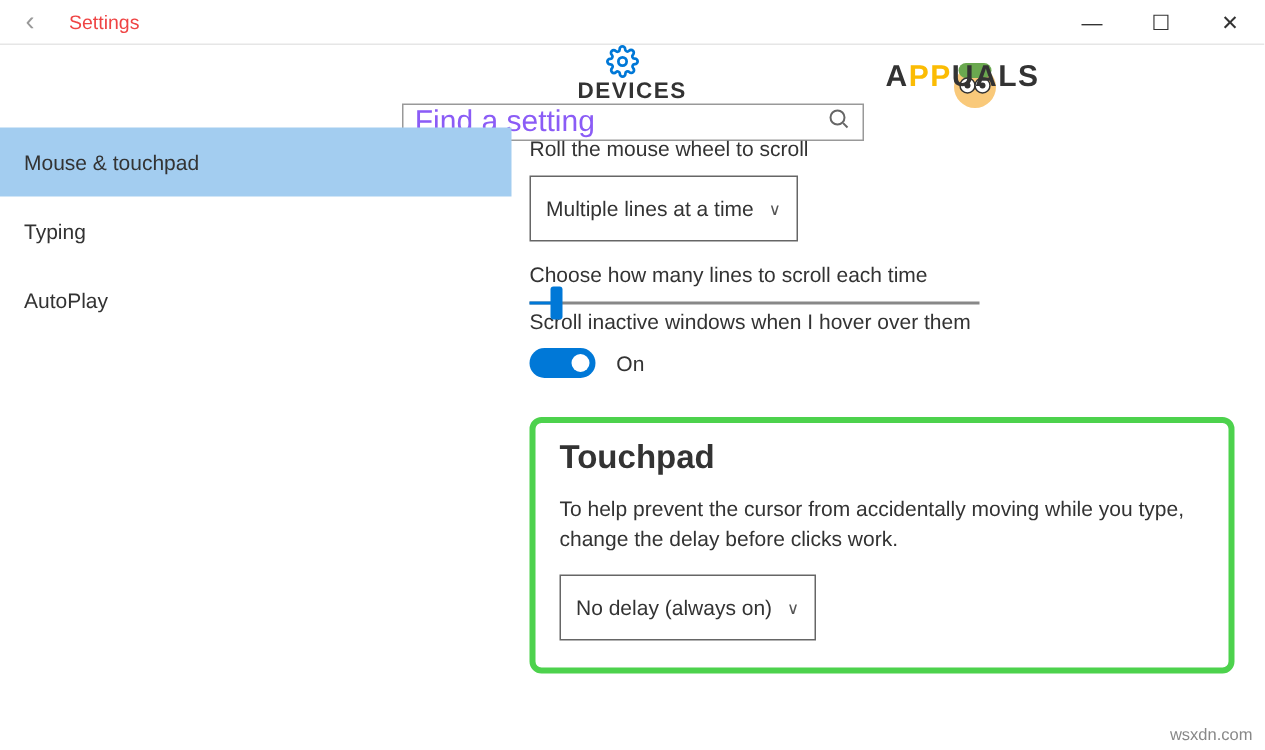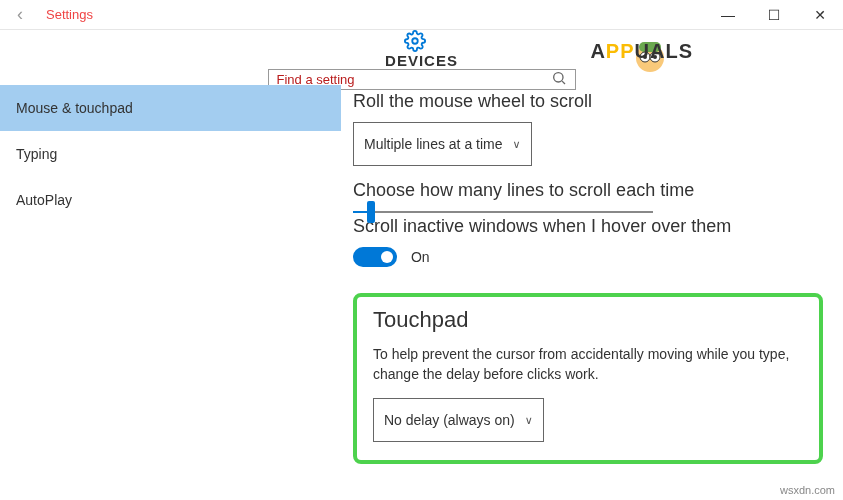--- a/index.html
+++ b/index.html
@@ -8,44 +8,44 @@
     .titlebar { height: 30px; display: flex; align-items: center; border-bottom: 1px solid #e6e6e6; }
     .titlebar .back { width: 40px; text-align: center; font-size: 18px; color: #999; }
     .titlebar .title { font-size: 13px; color: #ef4444; flex: 1; padding-left: 6px; }
     .win-controls { display: flex; }
     .win-controls .btn { width: 46px; height: 30px; display: flex; align-items: center; justify-content: center; font-size: 14px; color: #333; }
 
     .header { height: 55px; display: flex; align-items: center; padding: 0 14px; flex-direction: column; }
     .gear { color: #0078d7; margin-right: 14px; display:flex; align-items:center;}
     .header-title { font-size: 15px; font-weight: 600; color: #333; letter-spacing: 1px; flex: 1; }
     .search-box { width: 308px; height: 32px; border: 1px solid #999; display: flex; align-items: center; padding: 0 8px; justify-content: space-between; }
-    .search-box span { color: #b91c1c; font-size: 13px; text-align: center; }
+    .search-box span { color: #8b5cf6; font-size: 20px; text-align: center; }
 
     .body { display: flex; height: calc(100% - 85px); }
     .sidebar { width: 345px; }
     .nav-item { height: 46px; display: flex; align-items: center; padding-left: 16px; font-size: 14px; color: #333; }
     .nav-item.selected { background: #a3cdf0; }
 
     .content { flex: 1; padding: 6px 20px 0 12px; font-size: 14px; color: #333; }
-    .label { margin-bottom: 10px; font-size: 18px; }
+    .label { margin-bottom: 10px; font-size: 14px; }
     .dropdown { border: 1px solid #666; height: 44px; display: inline-flex; align-items: center; padding: 0 10px; gap: 10px; font-size: 14px; }
     .dropdown .chev { font-size: 11px; color: #555; }
 
     .slider-row { margin-top: 14px; }
     .slider-track { width: 300px; height: 2px; background: #888; position: relative; margin-top: 10px; }
     .slider-fill { position:absolute; left:0; top:0; height:2px; width:18px; background:#0078d7;}
     .slider-thumb { width: 8px; height: 22px; background: #0078d7; position: absolute; top: -10px; left: 14px; border-radius:2px;}
 
     .toggle-row { margin-top: 3px; }
     .toggle { width: 44px; height: 20px; background: #0078d7; border-radius: 10px; position: relative; display: inline-block; vertical-align: middle; }
     .toggle .knob { width: 12px; height: 12px; background: #fff; border-radius: 50%; position: absolute; top: 4px; right: 4px; }
     .toggle-label { display: inline-block; margin-left: 10px; vertical-align: middle; }
 
     .touchpad-box { border: 4px solid #4dd24d; border-radius: 8px; padding: 10px 16px 18px 16px; margin-top: 26px; width: 470px; }
-    .touchpad-box h2 { font-weight: 400; font-size: 22px; margin-bottom: 12px; }
+    .touchpad-box h2 { font-weight: 700; font-size: 22px; margin-bottom: 12px; }
     .touchpad-desc { font-size: 14px; margin-bottom: 14px; line-height: 1.4; }
 
     .watermark { position: absolute; right: 150px; top: 40px; font-size: 20px; font-weight: 700; color: #333; letter-spacing:1px;}
     .watermark .pp { color: #fbbc04; }
     .mascot { position:absolute; right:170px; top:32px; }
     .attribution { position: absolute; bottom: 4px; right: 8px; font-size: 11px; color: #888; }
   </style>
 </head>
 <body>
 

